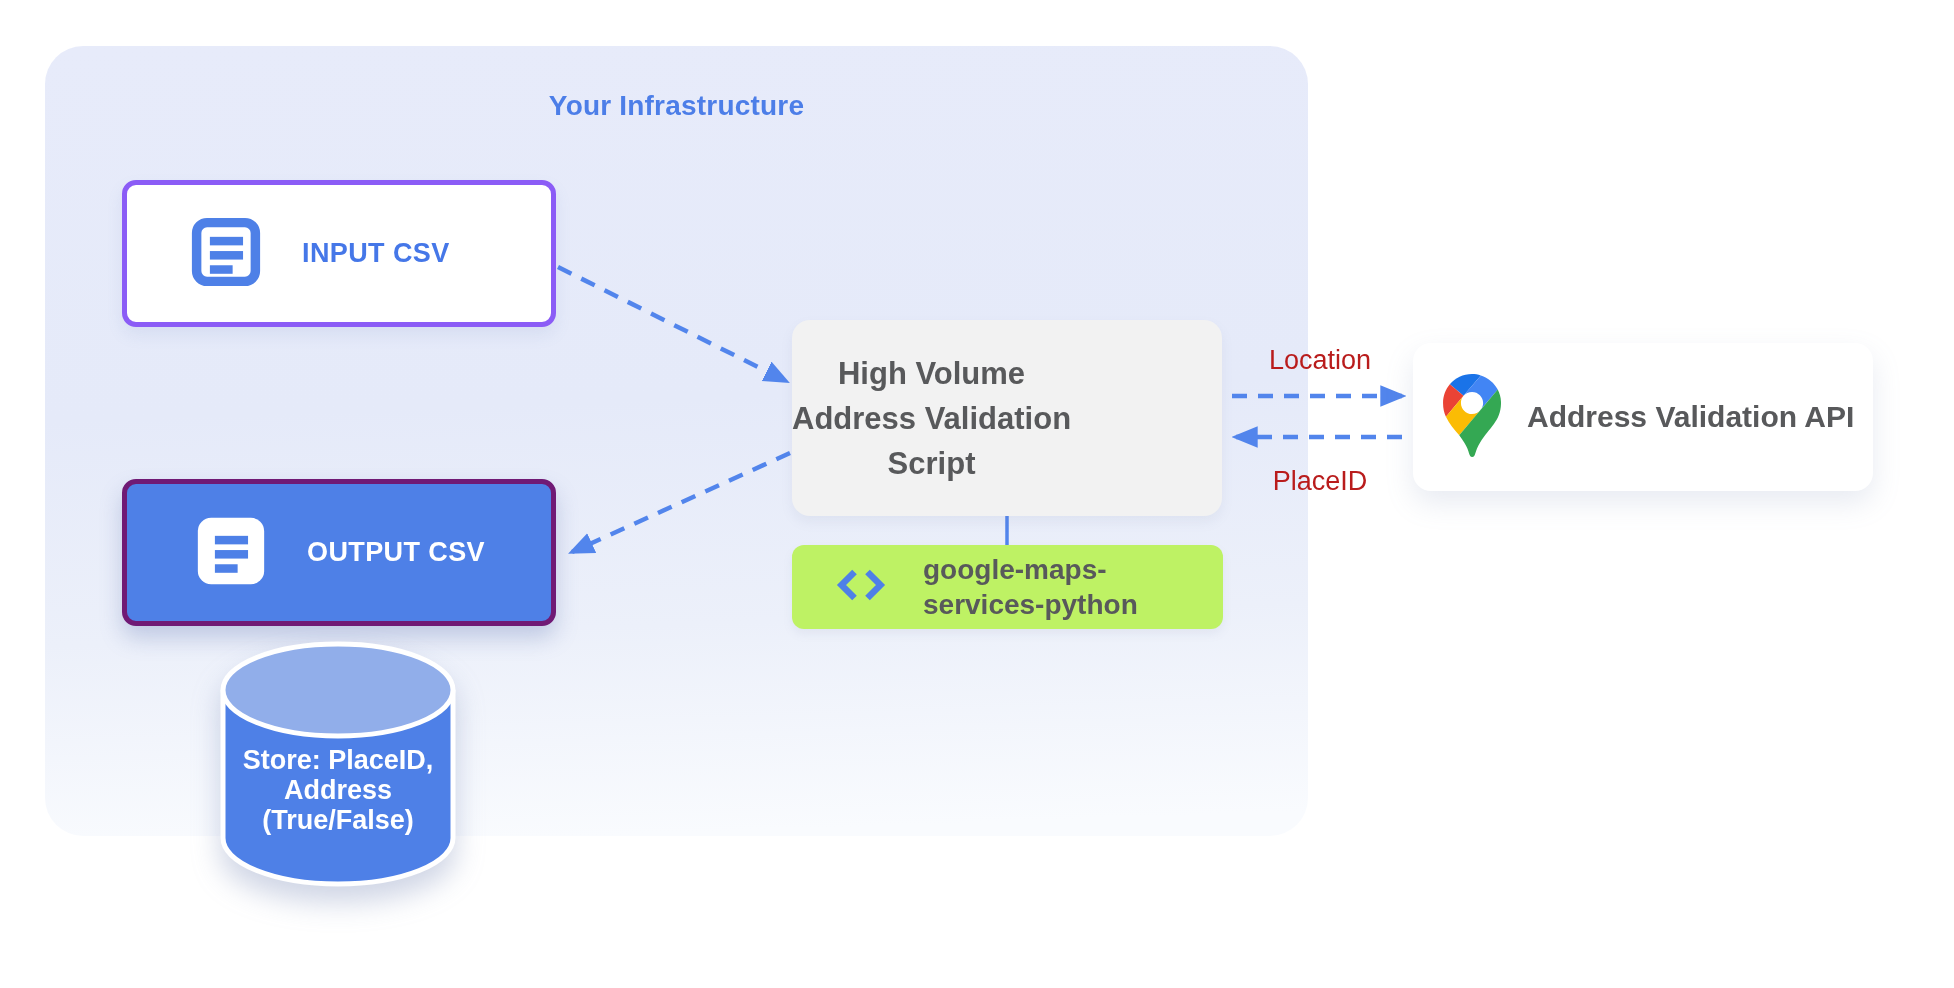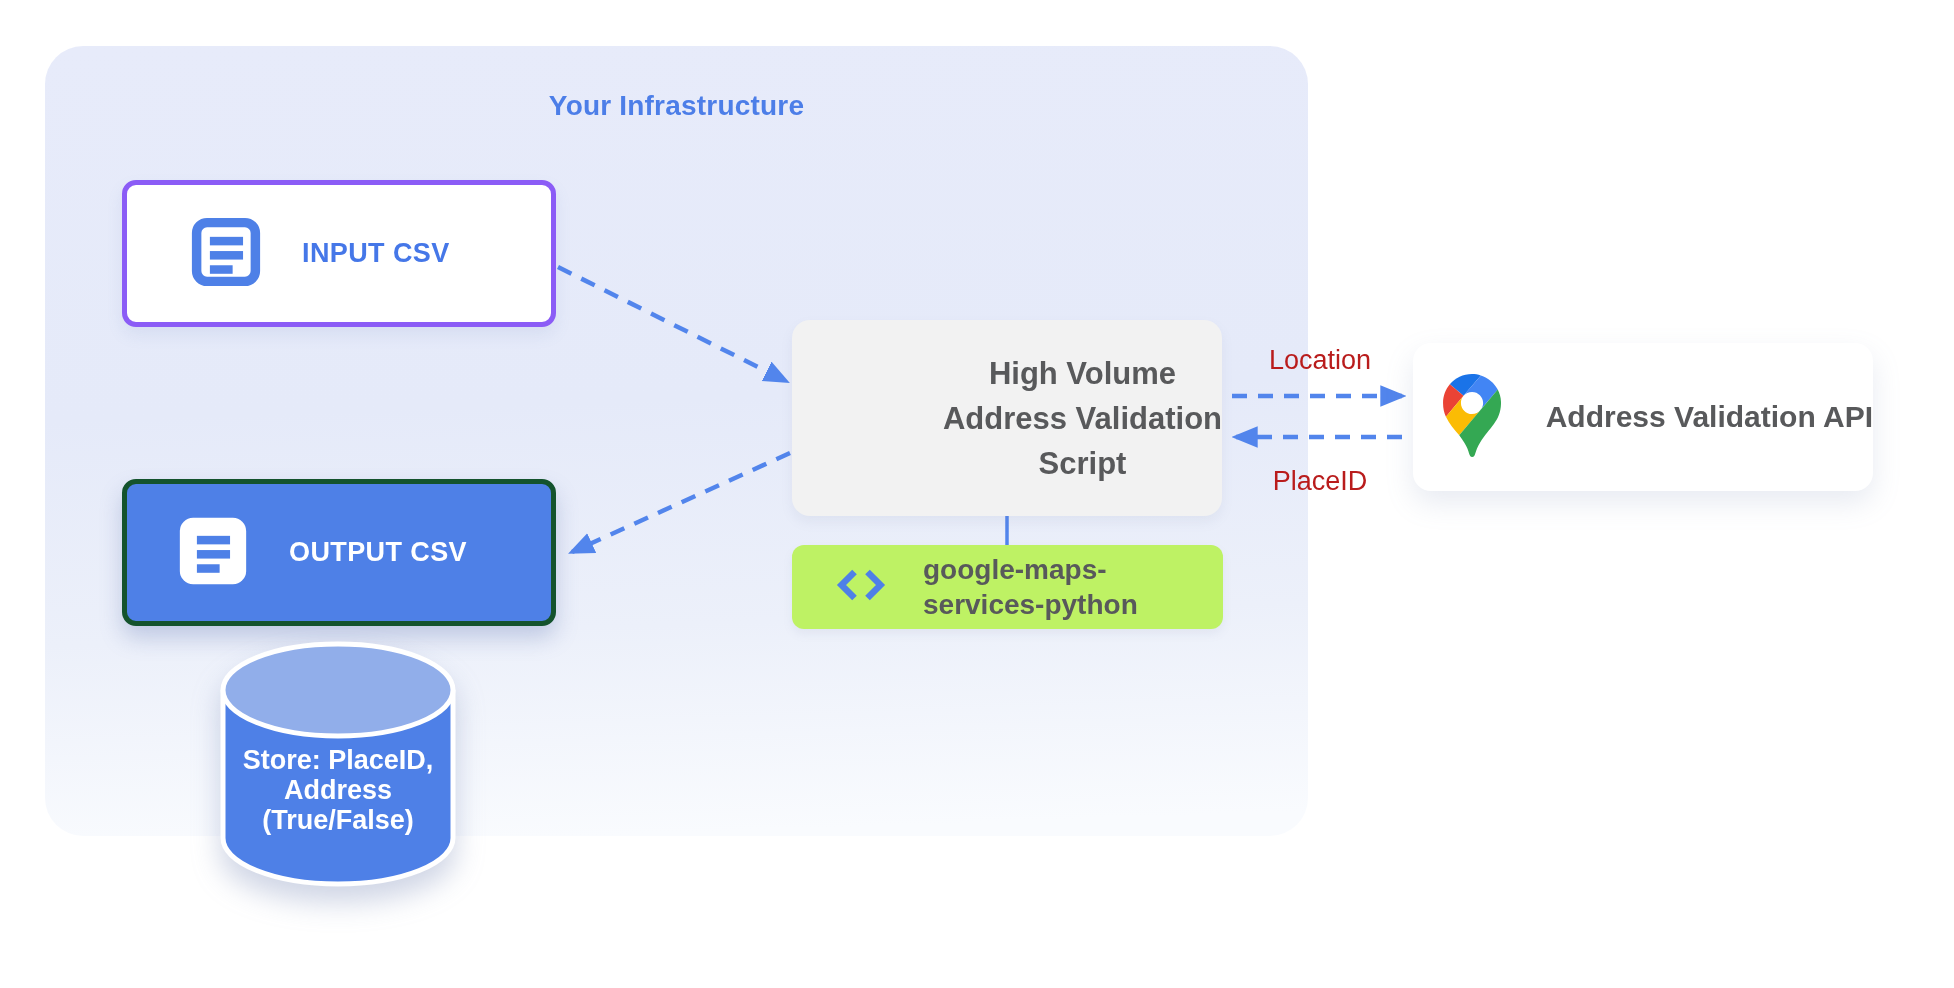--- a/index.html
+++ b/index.html
@@ -23,29 +23,29 @@
   .node { position:absolute; display:flex; align-items:center; }
   .input-csv {
     left:122px; top:172px; width:434px; height:147px;
     background:#ffffff; border:5px solid #8b5cf6; border-radius:14px;
     padding-left:63px; gap:40px;
     box-shadow:0 8px 16px rgba(110,130,190,0.12);
   }
   .input-csv .label { font-size:27px; font-weight:bold; color:#4577E8; letter-spacing:0.4px; }
   .output-csv {
     left:122px; top:471px; width:434px; height:147px;
-    background:#4E80E7; border:5px solid #14532d; border-radius:14px;
-    padding-left:50px; gap:40px;
+    background:#4E80E7; border:5px solid #701a75; border-radius:14px;
+    padding-left:68px; gap:40px;
     box-shadow:0 12px 22px rgba(100,120,180,0.32);
   }
   .output-csv .label { font-size:27px; font-weight:bold; color:#ffffff; letter-spacing:0.4px; }
   .script-box {
     left:792px; top:312px; width:430px; height:196px;
     background:#F2F2F2; border-radius:18px;
-    justify-content:flex-end;
+    justify-content:flex-start;
     box-shadow:0 6px 12px rgba(130,140,170,0.10);
   }
   .script-box .label {
     font-size:31px; font-weight:bold; color:#58595B; line-height:45px;
     text-align:center; white-space:pre-line;
   }
   .library-box {
     left:792px; top:537px; width:431px; height:84px;
     background:#bef264; border-radius:12px;
     padding-left:43px; gap:36px;
@@ -53,21 +53,20 @@
   }
   .library-box .label {
     font-size:28px; font-weight:bold; color:#58595B; line-height:35px;
     text-align:left; white-space:pre-line;
   }
   .api-box {
     left:1413px; top:335px; width:460px; height:148px;
     background:#ffffff; border-radius:18px;
     padding-left:30px; gap:26px;
     box-shadow:0 12px 28px rgba(125,145,185,0.18);
-    justify-content:space-between;
   }
   .api-box .label { font-size:30px; font-weight:bold; color:#58595B; }
   
   .cyl-svg {
     position:absolute; left:210px; top:630px;
     filter:drop-shadow(0 16px 14px rgba(105,125,175,0.32));
   }
   .cyl-label {
     position:absolute; left:210px; top:737px; width:256px;
     text-align:center; font-size:27px; font-weight:bold; color:#ffffff;

